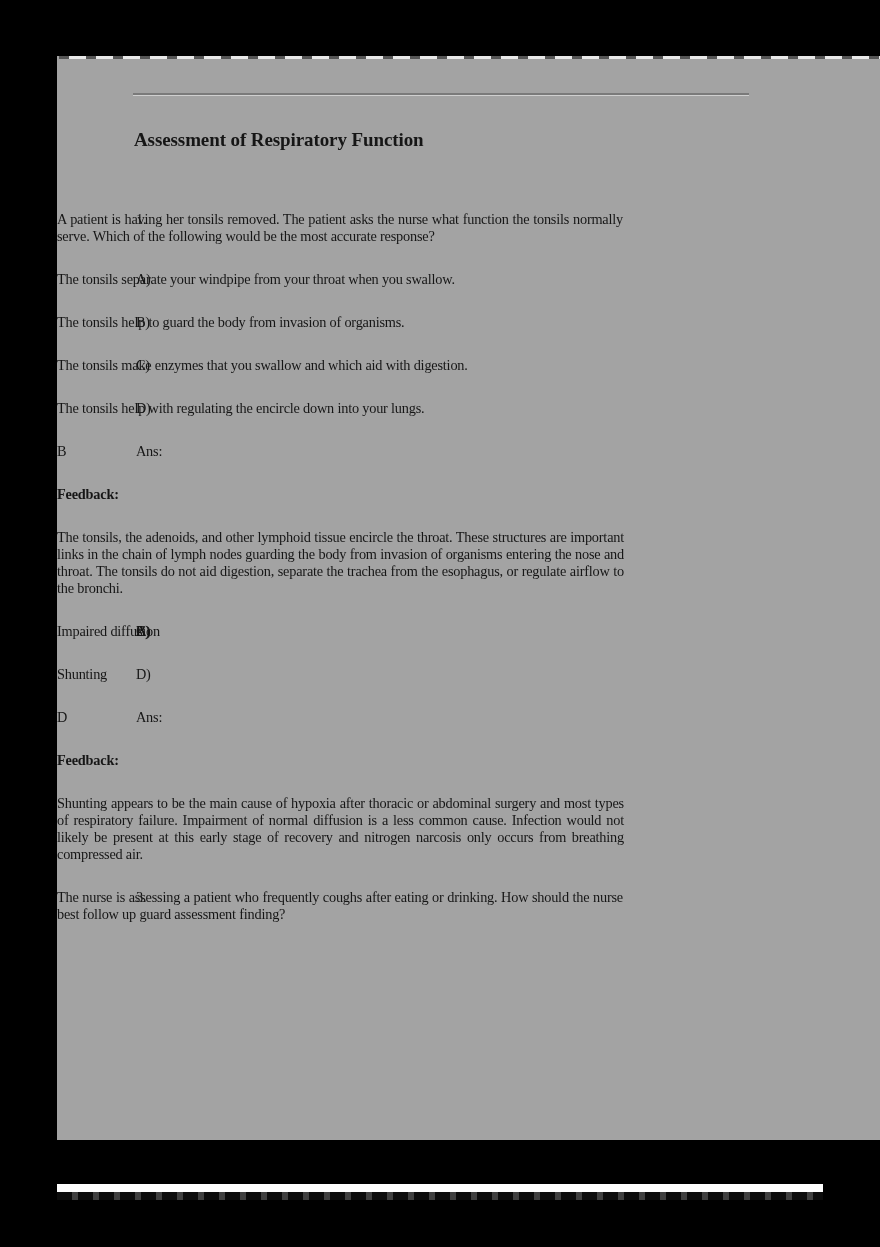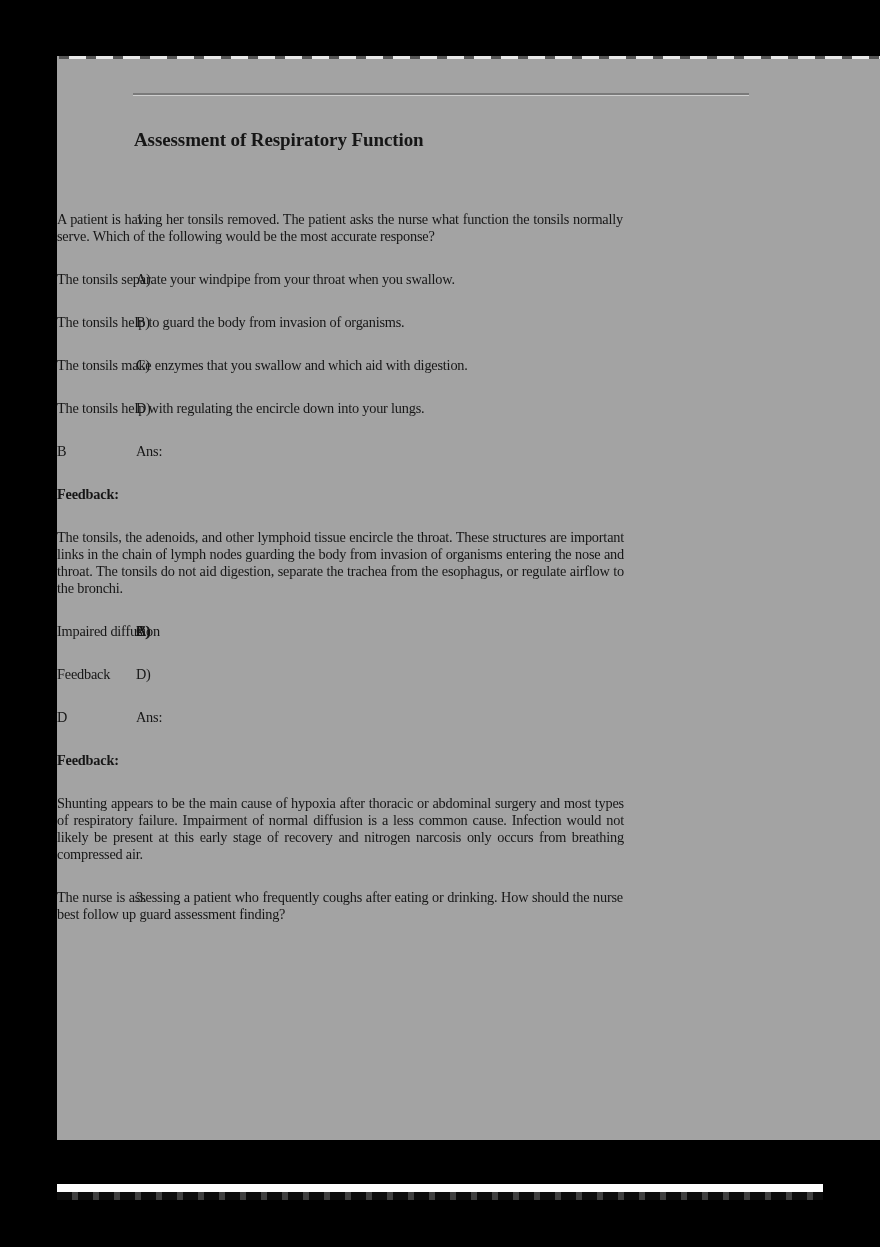--- a/index.html
+++ b/index.html
@@ -119,21 +119,21 @@
         </div>
         <div class="row opt">
           <span class="gutter">B)</span>
         </div>
         <div class="row opt">
           <span class="gutter">C)</span>
           <p class="opt-text">Impaired diffusion</p>
         </div>
         <div class="row opt">
           <span class="gutter">D)</span>
-          <p class="opt-text">Feedback</p>
+          <p class="opt-text">Shunting</p>
         </div>
         <div class="row ans">
           <span class="gutter">Ans:</span>
           <p class="opt-text">D</p>
         </div>
         <div class="row">
           <p class="fb-label-text">Feedback:</p>
         </div>
         <div class="row">
           <p class="fb-text">Shunting appears to be the main cause of hypoxia after thoracic or abdominal surgery and most types of respiratory failure. Impairment of normal diffusion is a less common cause. Infection would not likely be present at this early stage of recovery and nitrogen narcosis only occurs from breathing compressed air.</p>

